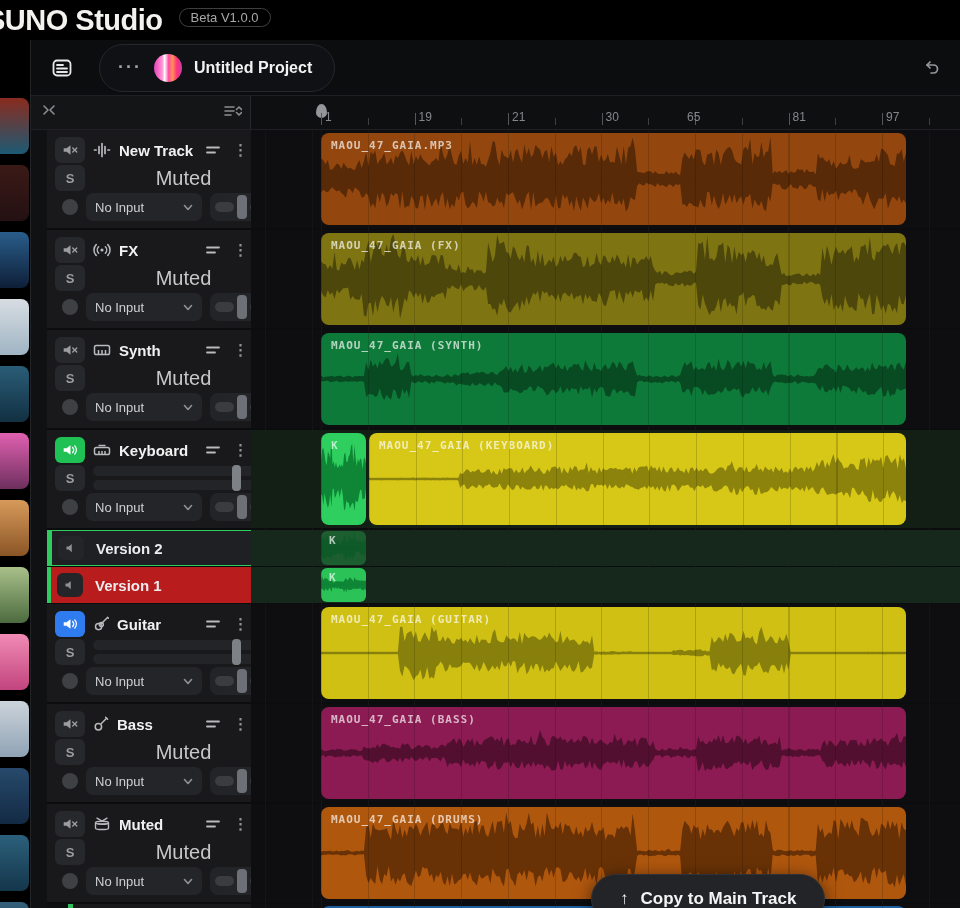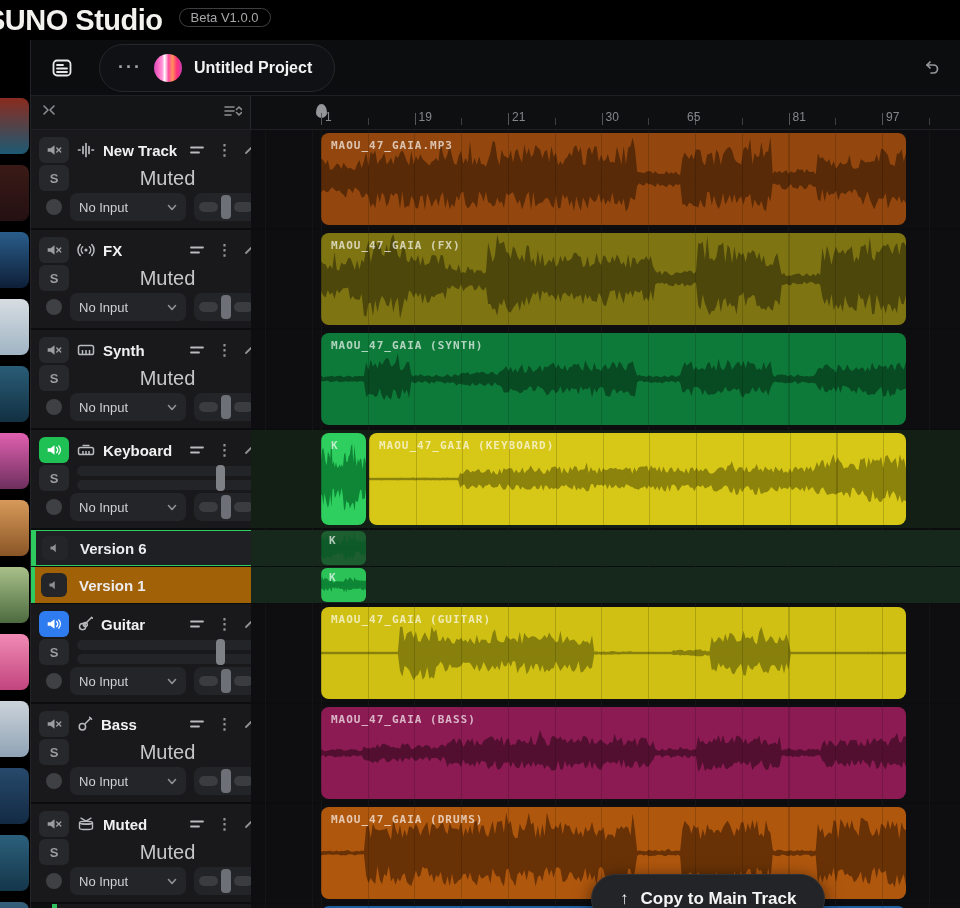--- a/index.html
+++ b/index.html
@@ -27,21 +27,21 @@
   .panel-header { position:absolute; left:0; top:0; width:220px; height:34px; background:#141517; border-bottom:1px solid #1f2023; border-right:1px solid #26272a; }
   .collapse-panel { position:absolute; left:10px; top:7px; background:none; border:none; color:#8b8d90; cursor:pointer; }
   .collapse-all { position:absolute; right:8px; top:7px; background:none; border:none; color:#8b8d90; cursor:pointer; }
   .ruler { position:absolute; left:220px; top:0; width:710px; height:34px; background:#0e0f11; border-bottom:1px solid #1f2023; cursor:pointer; }
   .tick { position:absolute; bottom:4px; width:1px; height:12px; background:#55575b; }
   .tick.minor { height:7px; background:#3c3e42; }
   .tick-label { position:absolute; bottom:5px; color:#85878b; font-size:12px; }
   .playhead { position:absolute; left:65px; top:8px; width:11px; height:14px; border-radius:50% 50% 50% 50%/60% 60% 40% 40%; background:#94969a; cursor:grab; }
 
   
-  .panel { position:absolute; left:0; top:90px; width:236px; height:778px; background:#0b0c0d; border-right:1px solid #26272a; overflow:hidden; }
+  .panel { position:absolute; left:16px; top:90px; width:236px; height:778px; background:#0b0c0d; border-right:1px solid #26272a; overflow:hidden; }
   .track-block { display:flex; height:98px; margin-bottom:2px; }
   .gutter { width:21px; background:#0e0f10; }
   .cbar { width:5px; }
   .tcontent { flex:1; background:#19191b; padding:7px 8px 7px 8px; display:flex; flex-direction:column; justify-content:space-between; }
   .r1,.r2,.r3 { display:flex; align-items:center; gap:8px; }
   .sqbtn { width:30px; height:26px; border-radius:6px; border:none; background:#27282b; color:#9b9da1; display:flex; align-items:center; justify-content:center; cursor:pointer; flex:none; }
   .sqbtn.on { color:#fff; }
   .ticon { color:#b9babd; display:flex; flex:none; }
   .tname { color:#f1f1f2; font-size:15px; font-weight:bold; flex:1; white-space:nowrap; overflow:hidden; }
   .vicon { color:#b9babd; display:flex; flex:none; cursor:pointer; }
@@ -56,21 +56,21 @@
   .vhandle { position:absolute; top:0; bottom:0; left:77%; width:9px; border-radius:4px; background:#7e8186; }
   .recdot { width:16px; height:16px; border-radius:50%; background:#3e4043; margin-left:7px; flex:none; cursor:pointer; }
   .inputdd { width:116px; height:28px; border-radius:7px; background:#242528; display:flex; align-items:center; padding:0 9px; gap:6px; cursor:pointer; flex:none; }
   .input-lbl { color:#cfd0d2; font-size:13px; flex:1; }
   .caret { color:#8f9194; display:flex; }
   .pan { position:relative; width:64px; height:28px; border-radius:8px; background:#232427; margin-left:auto; flex:none; cursor:pointer; }
   .pseg { position:absolute; top:9px; width:19px; height:10px; border-radius:5px; background:#3a3c40; }
   .pseg.l { left:5px; } .pseg.r { right:5px; }
   .phandle { position:absolute; left:27px; top:2px; width:10px; height:24px; border-radius:4px; background:#6d7076; }
 
-  .version-block { display:flex; height:36px; margin-bottom:1px; background:#a16207; align-items:center; cursor:pointer; }
+  .version-block { display:flex; height:36px; margin-bottom:1px; background:#b91c1c; align-items:center; cursor:pointer; }
   .version-block.selected { background:#1f2023; border:1px solid #2ecc5e; }
   .vbar-left { width:4px; align-self:stretch; }
   .vspk { width:26px; height:24px; border-radius:6px; background:#242528; color:#8f9194; display:flex; align-items:center; justify-content:center; margin-left:6px; flex:none; }
   .vname { color:#ececee; font-size:15px; font-weight:bold; margin-left:12px; }
 
   .partial-block { display:flex; height:11px; overflow:hidden; }
   .partial-content { flex:1; background:#19191b; padding:5px 8px; }
 
   
   .timeline { position:absolute; left:220px; top:90px; width:710px; height:778px; background:#0b0c0d; overflow:hidden;
@@ -420,21 +420,21 @@
     </div>
   </div>
 
   <div class="version-block selected">
     <div class="vbar-left" style="background: rgb(46, 204, 94);"></div>
     <span class="vspk">
       <svg width="12" height="12" viewBox="0 0 16 16" fill="currentColor">
             <path d="M2 6v4h3l4 3.5v-11L5 6z"></path>
           </svg>
     </span>
-    <span class="vname">Version 6</span>
+    <span class="vname">Version 2</span>
   </div>
 
   <div class="version-block">
     <div class="vbar-left" style="background: rgb(46, 204, 94);"></div>
     <span class="vspk">
       <svg width="12" height="12" viewBox="0 0 16 16" fill="currentColor">
             <path d="M2 6v4h3l4 3.5v-11L5 6z"></path>
           </svg>
     </span>
     <span class="vname">Version 1</span>

